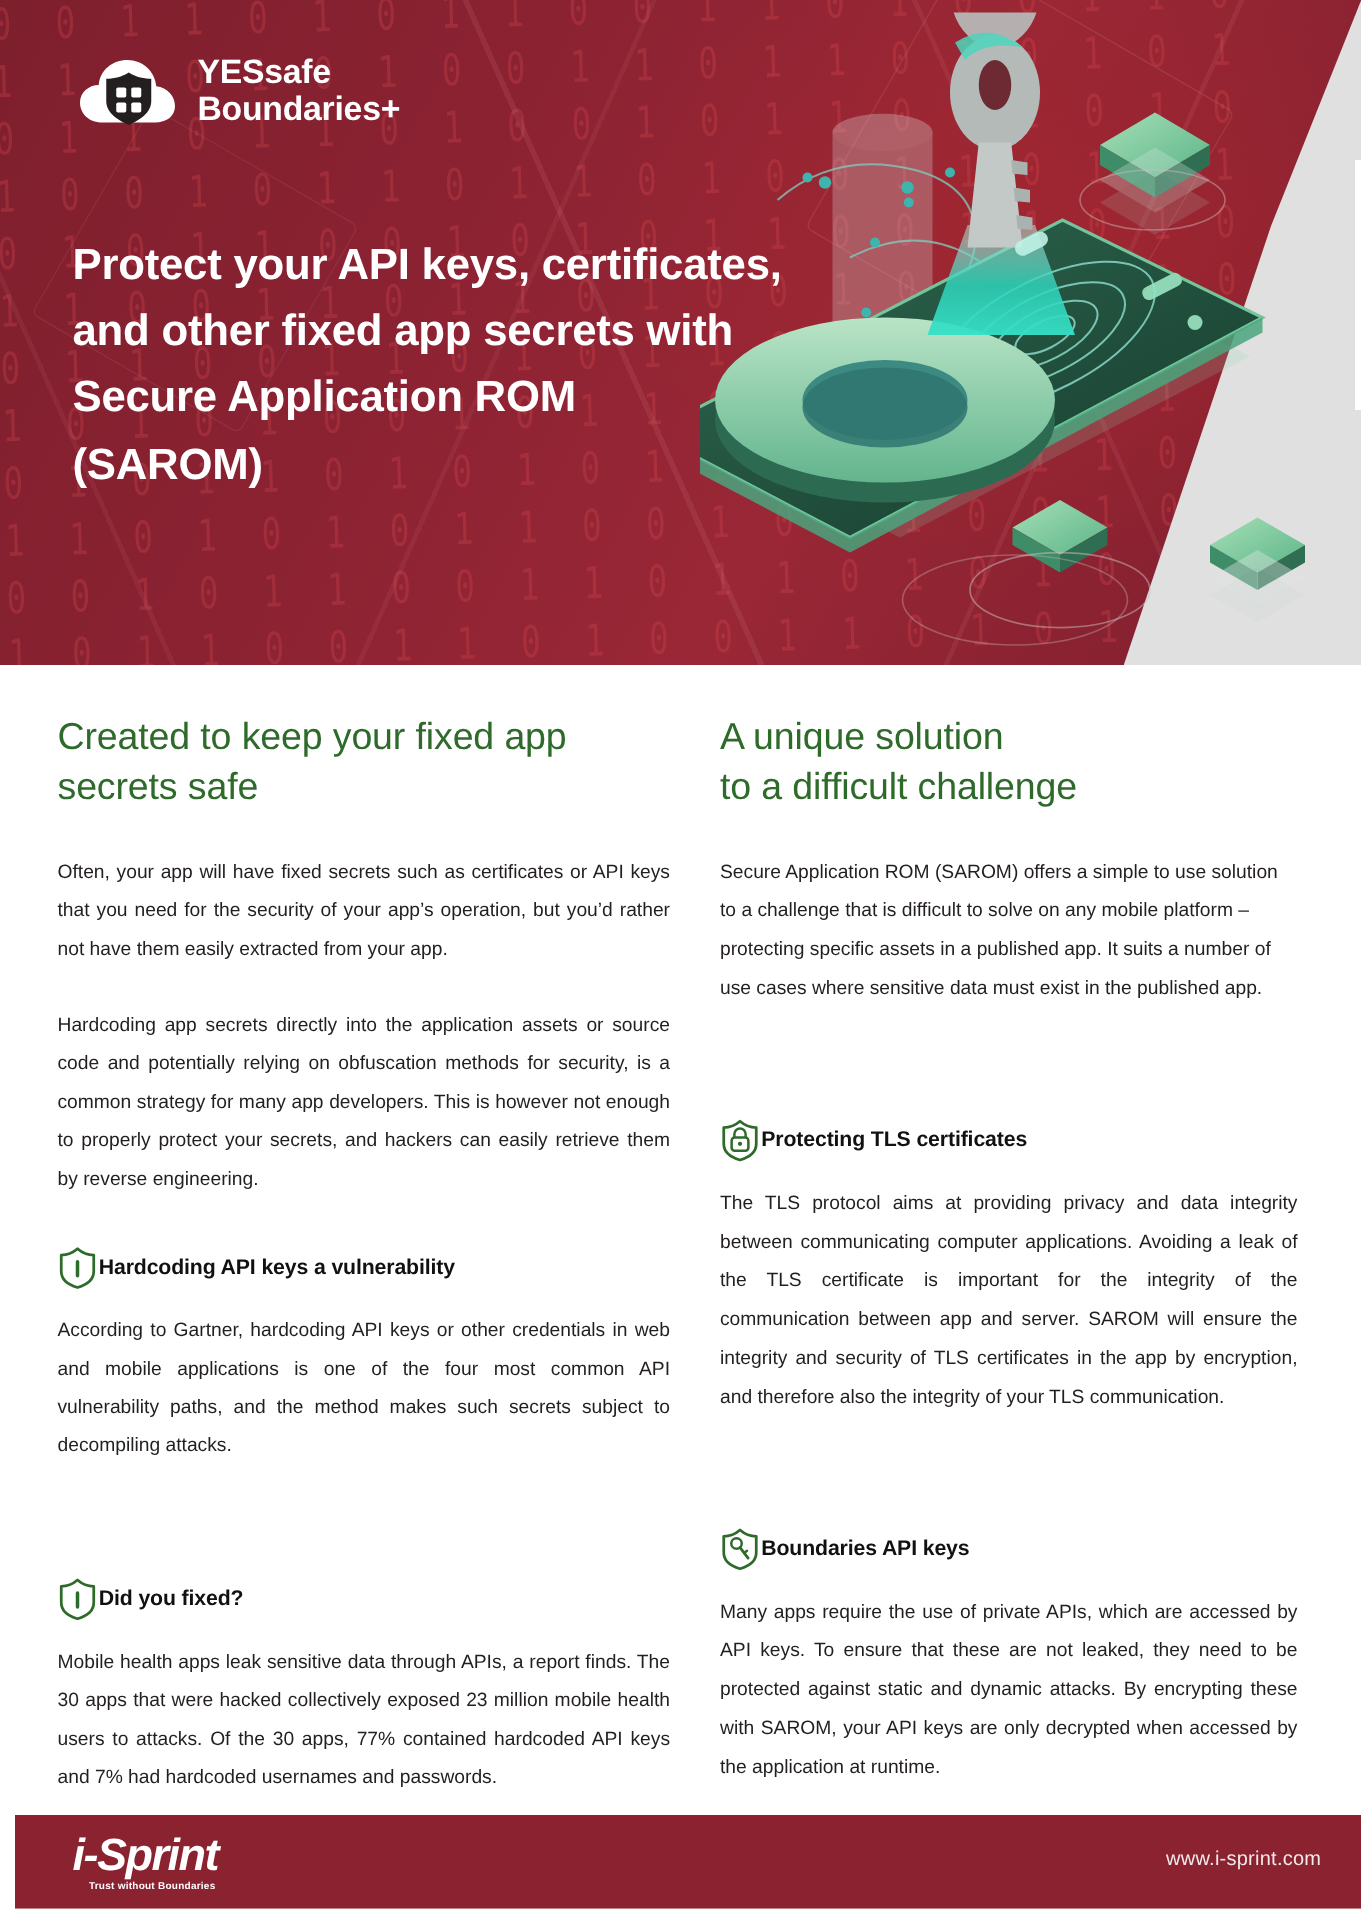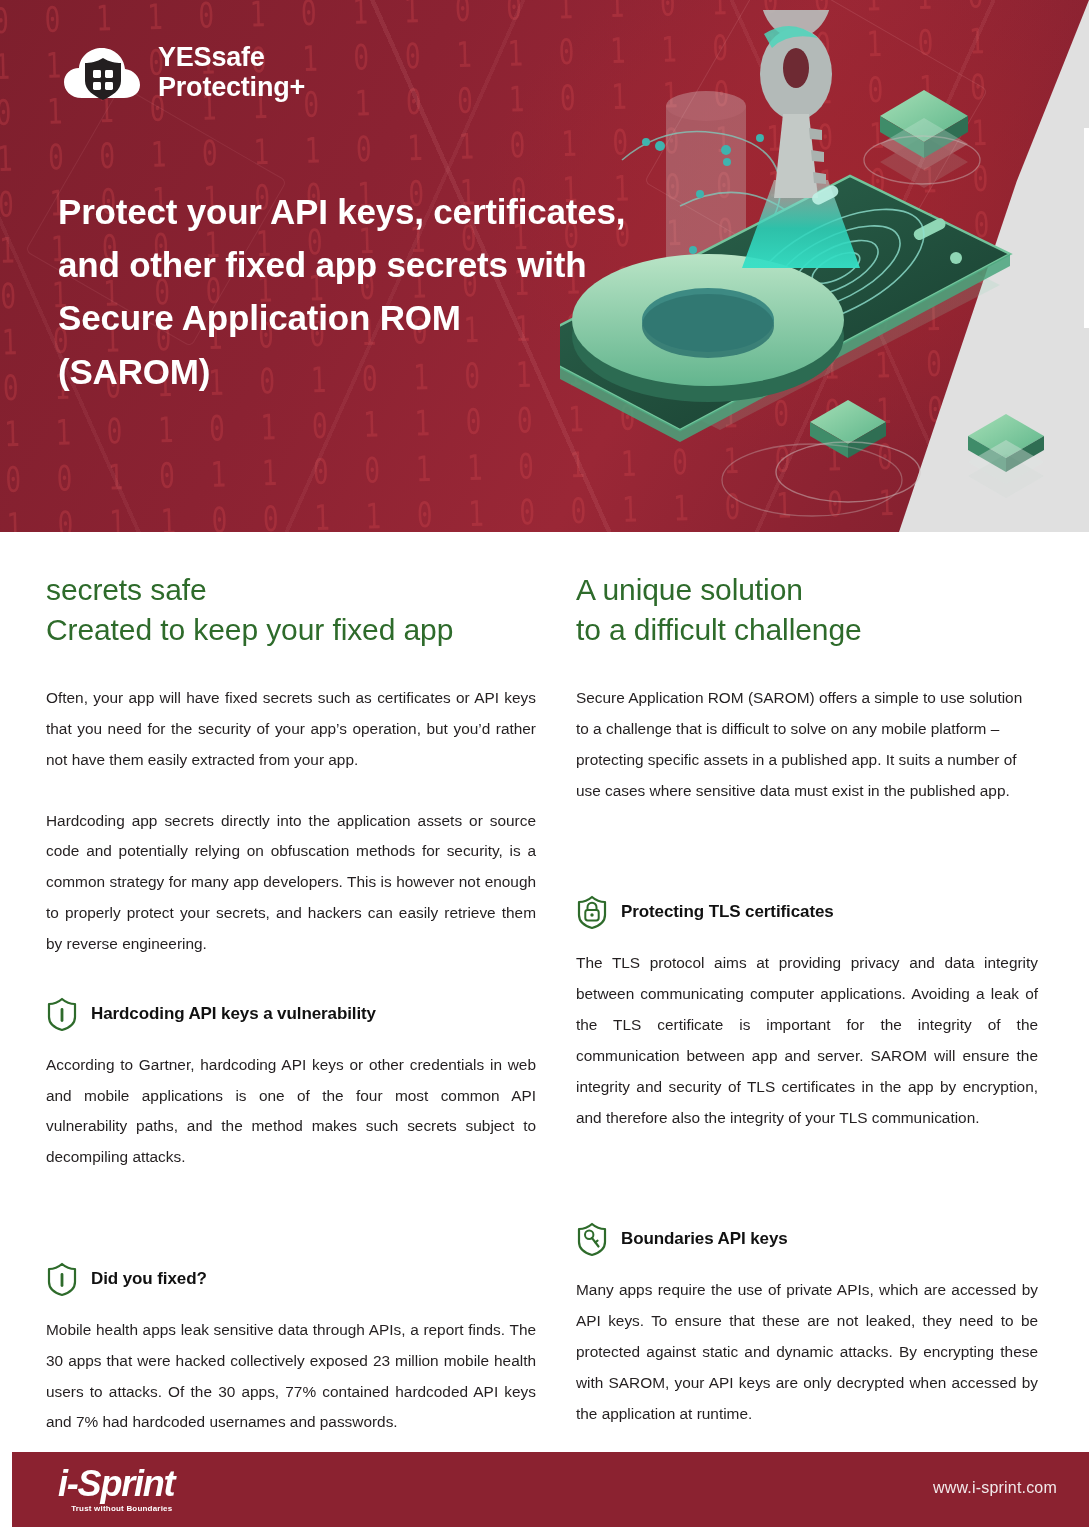--- a/index.html
+++ b/index.html
@@ -163,21 +163,21 @@
     line-height: 2.0;
     color: #231f20;
     text-align: justify;
   }
   p.body.last { margin-bottom: 0; }
   p.body.nojust { text-align: left; }
 
   .sub {
     display: flex;
     align-items: center;
-    gap: 13px;
+    gap: 1px;
     margin: 36px 0 18px 0;
   }
   .sub-ico { width: 32px; height: 36px; flex: 0 0 32px; display:block; }
   .sub-title {
     font-size: 17px;
     font-weight: bold;
     color: #111111;
     letter-spacing: -0.1px;
   }
   .gap-lg { height: 22px; }
@@ -368,38 +368,38 @@
     <svg class="logo-mark" viewBox="0 0 82 68">
       <path d="M20 60 C8 60 2 52 2 44 C2 36 9 30 17 30 C18 18 28 10 40 10 C52 10 62 19 63 31 C72 32 78 39 78 47 C78 55 71 60 62 60 Z" fill="#ffffff"></path>
       <path d="M41 20 C47 24 54 25 59 25 L59 43 C59 52 50 58 41 62 C32 58 23 52 23 43 L23 25 C28 25 35 24 41 20 Z" fill="#231f20"></path>
       <rect x="31" y="32" width="8" height="8" rx="1.4" fill="#ffffff"></rect>
       <rect x="43" y="32" width="8" height="8" rx="1.4" fill="#ffffff"></rect>
       <rect x="31" y="44" width="8" height="8" rx="1.4" fill="#ffffff"></rect>
       <rect x="43" y="44" width="8" height="8" rx="1.4" fill="#ffffff"></rect>
     </svg>
     <div class="logo-text">
       <span class="l1">YESsafe</span>
-      <span class="l2">Protecting+</span>
+      <span class="l2">Boundaries+</span>
     </div>
   </div>
 
   <div class="hero-title">
     <span class="tl">Protect your API keys, certificates,</span>
     <span class="tl">and other fixed app secrets with</span>
     <span class="tl">Secure Application ROM</span>
     <span class="tl">(SAROM)</span>
   </div>
 </div>
 
 <div class="content">
 
   <div class="col col-left">
     <h2 class="sect-head">
+      <span class="hl">Created to keep your fixed app</span>
       <span class="hl">secrets safe</span>
-      <span class="hl">Created to keep your fixed app</span>
     </h2>
 
     <p class="body">Often, your app will have fixed secrets such as certificates or API keys that you need for the security of your app’s operation, but you’d rather not have them easily extracted from your app.</p>
     <p class="body">Hardcoding app secrets directly into the application assets or source code and potentially relying on obfuscation methods for security, is a common strategy for many app developers. This is however not enough to properly protect your secrets, and hackers can easily retrieve them by reverse engineering.</p>
 
     <div class="sub">
       <svg class="sub-ico" viewBox="0 0 32 36">
         <path d="M16 3 C20 6.5 25 8 29 8 L29 21 C29 28 23 32 16 34 C9 32 3 28 3 21 L3 8 C7 8 12 6.5 16 3 Z" fill="none" stroke="#2E6B2B" stroke-width="2.2" stroke-linejoin="round"></path>
         <rect x="14.6" y="12" width="2.8" height="14" rx="1.4" fill="#2E6B2B"></rect>
       </svg>

